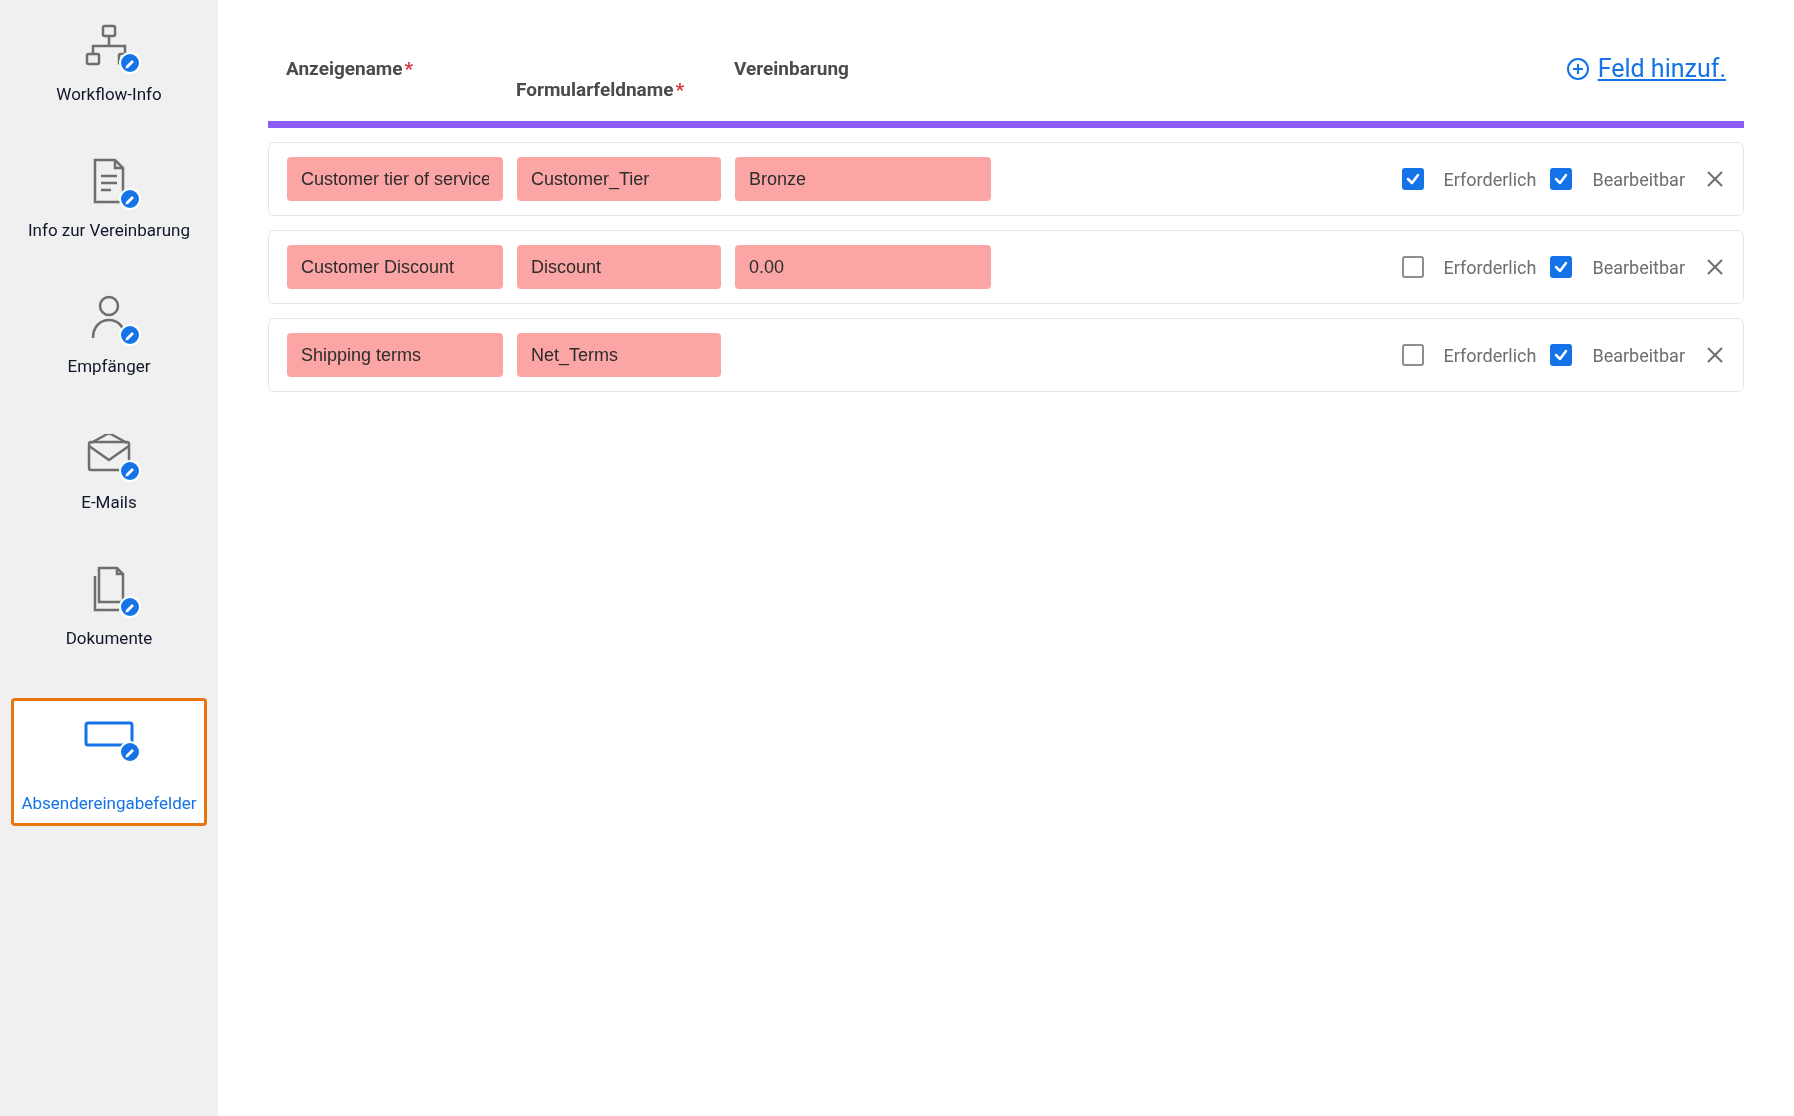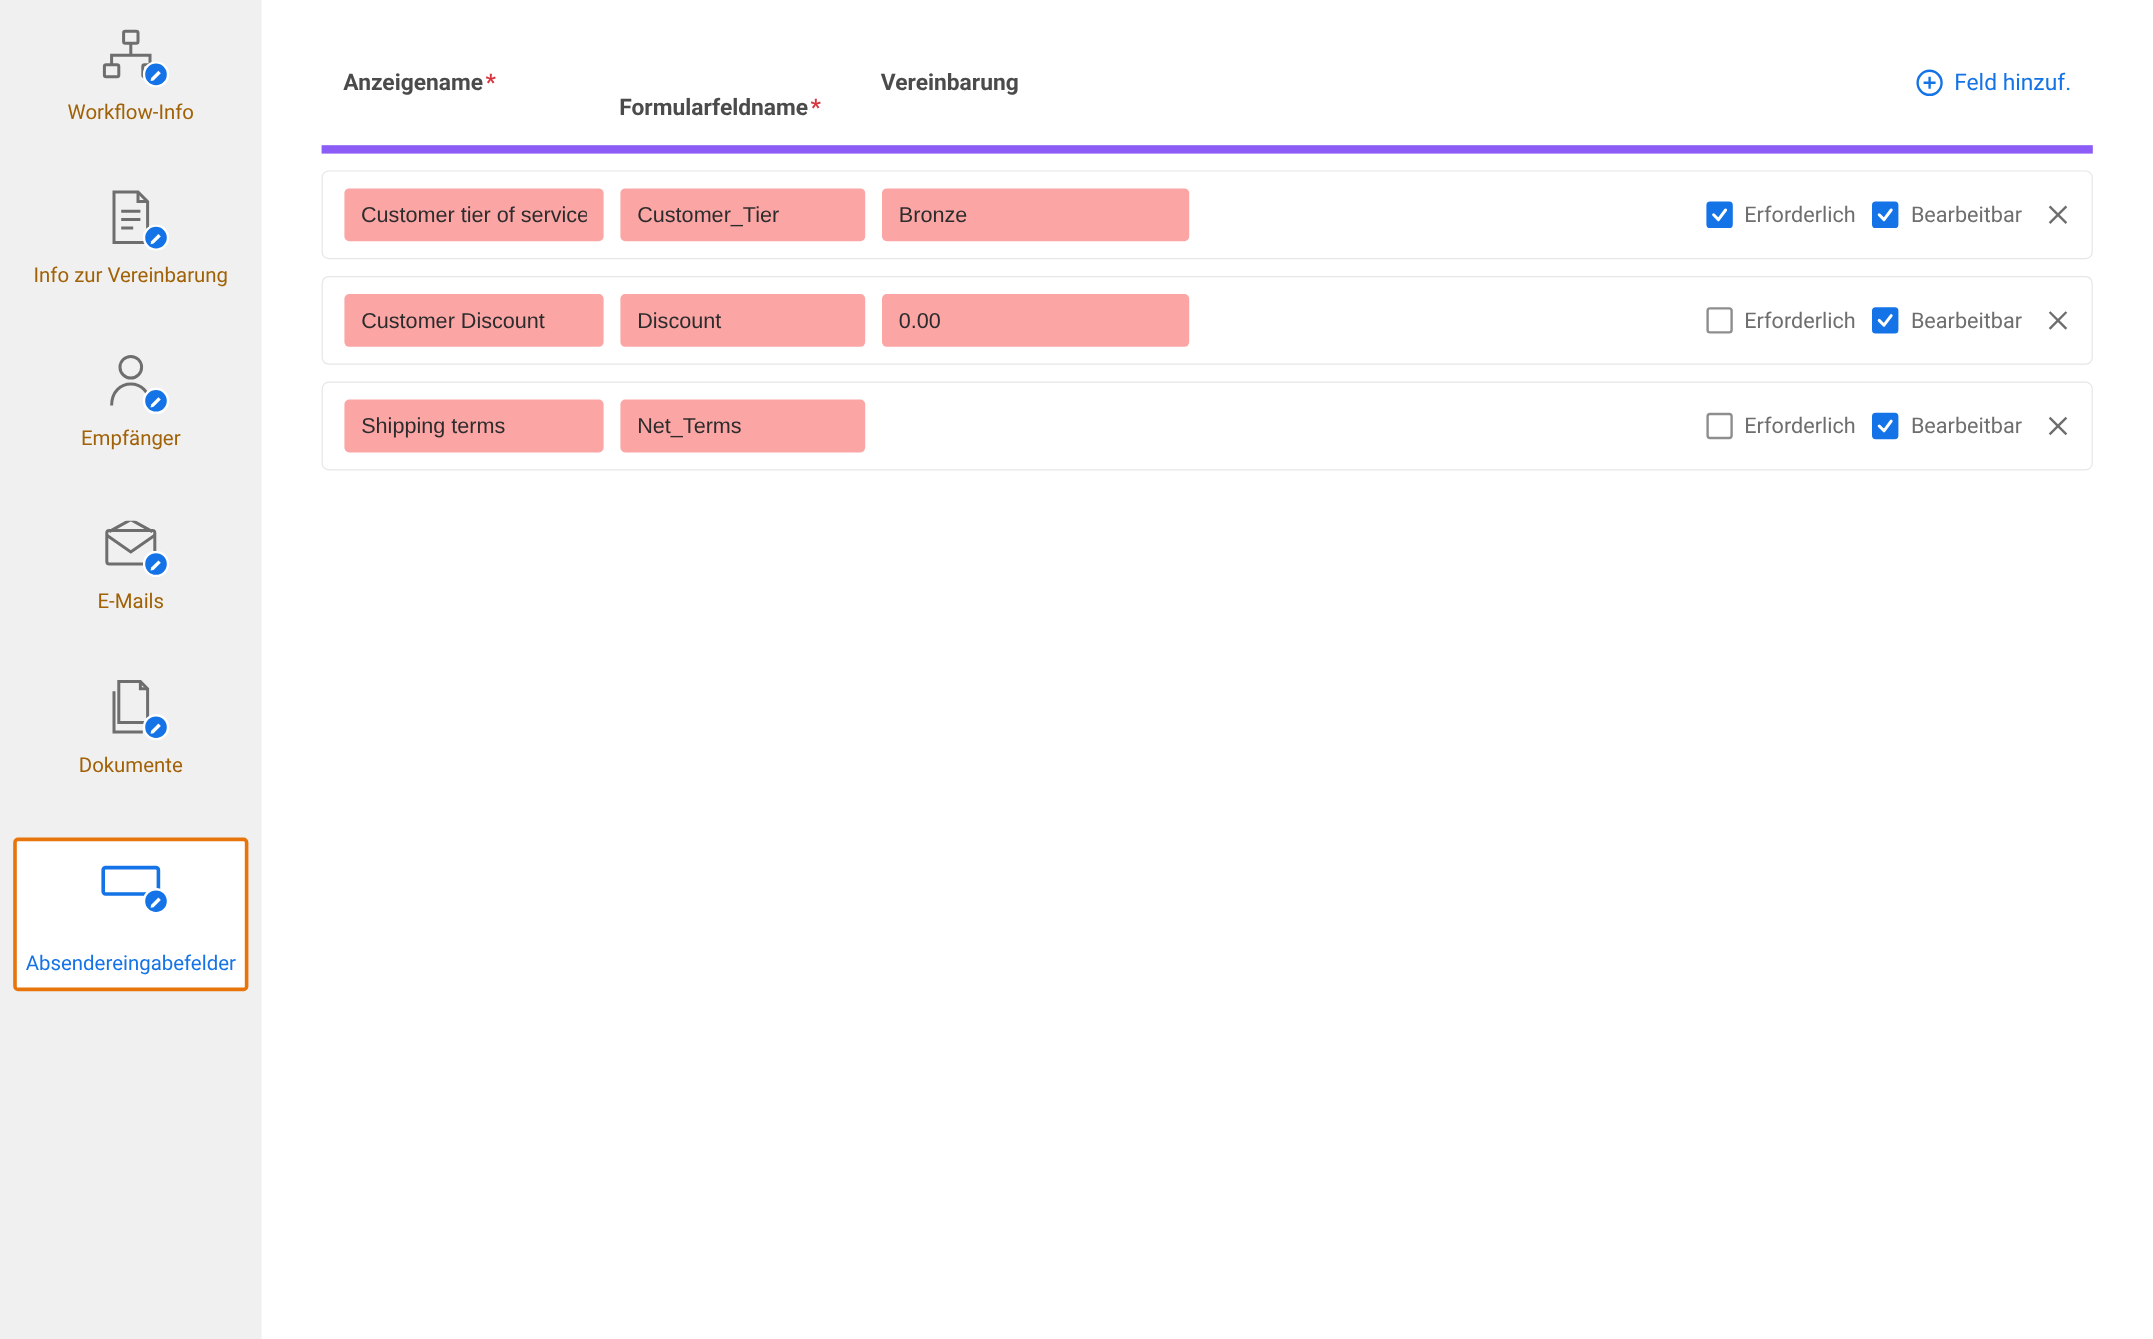--- a/index.html
+++ b/index.html
@@ -38,21 +38,21 @@
     width: 56px;
     height: 56px;
     display: flex;
     align-items: center;
     justify-content: center;
     position: relative;
     margin-bottom: 10px;
   }
   .side-item .label {
     font-size: 17px;
-    color: #a16207;
+    color: #0f172a;
   }
   .side-item.active {
     border: 3px solid #e8740c;
     background: #ffffff;
     border-radius: 4px;
     color: #1473e6;
     padding: 6px 2px 10px 2px;
     margin-bottom: 20px;
     gap: 20px;
   }
@@ -90,21 +90,22 @@
   .col-default { flex: 0 0 auto; }
   .req { color: #d7373f; margin-left: 2px; }
 
   .add-field {
     margin-left: auto;
     display: flex;
     align-items: center;
     gap: 8px;
     color: #1473e6;
     cursor: pointer;
-    font-size: 19px;
+    font-size: 25px;
+    text-decoration: underline;
   }
   .add-field svg { display: block; }
 
   .row-card {
     border: 1px solid #e6e6e6;
     border-radius: 6px;
     margin-top: 14px;
     padding: 14px 18px;
     display: flex;
     align-items: center;
@@ -121,21 +122,21 @@
   }
   .ci-display { width: 216px; }
   .ci-form    { width: 204px; }
   .ci-default { width: 256px; }
 
   .spacer { flex: 1; }
 
   .chk {
     display: flex;
     align-items: center;
-    gap: 10px;
+    gap: 20px;
     color: #6e6e6e;
     font-size: 18px;
     cursor: pointer;
     user-select: none;
   }
   .chk .box {
     width: 22px;
     height: 22px;
     border: 2px solid #8e8e8e;
     border-radius: 3px;

